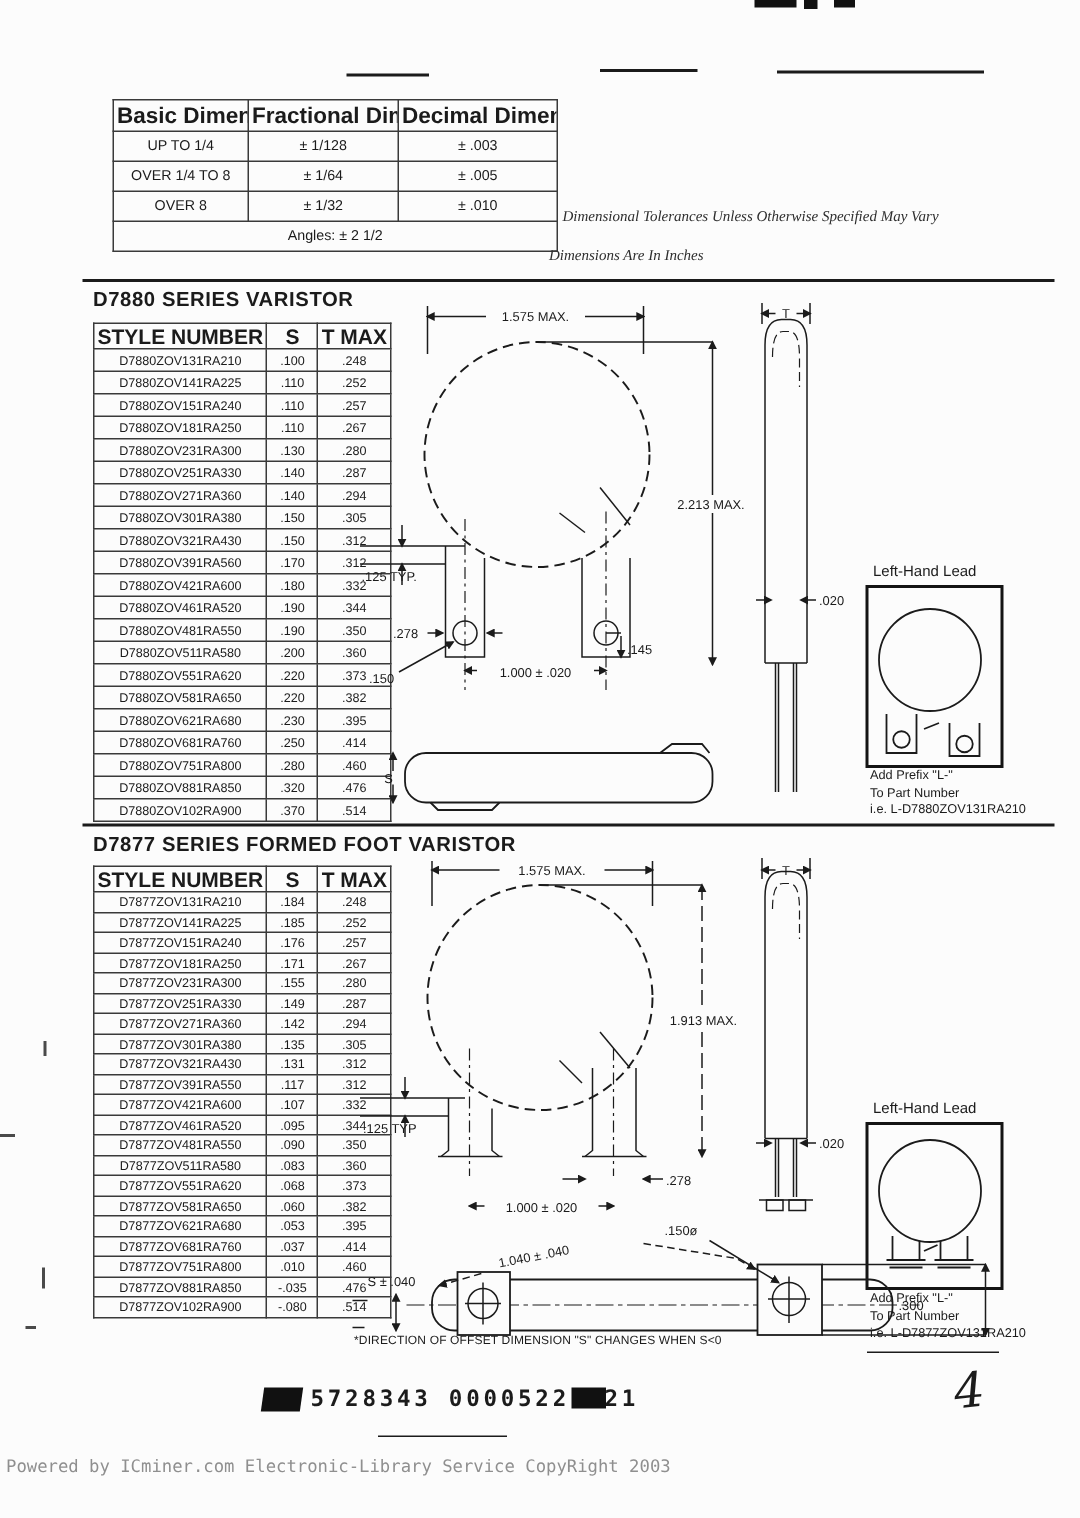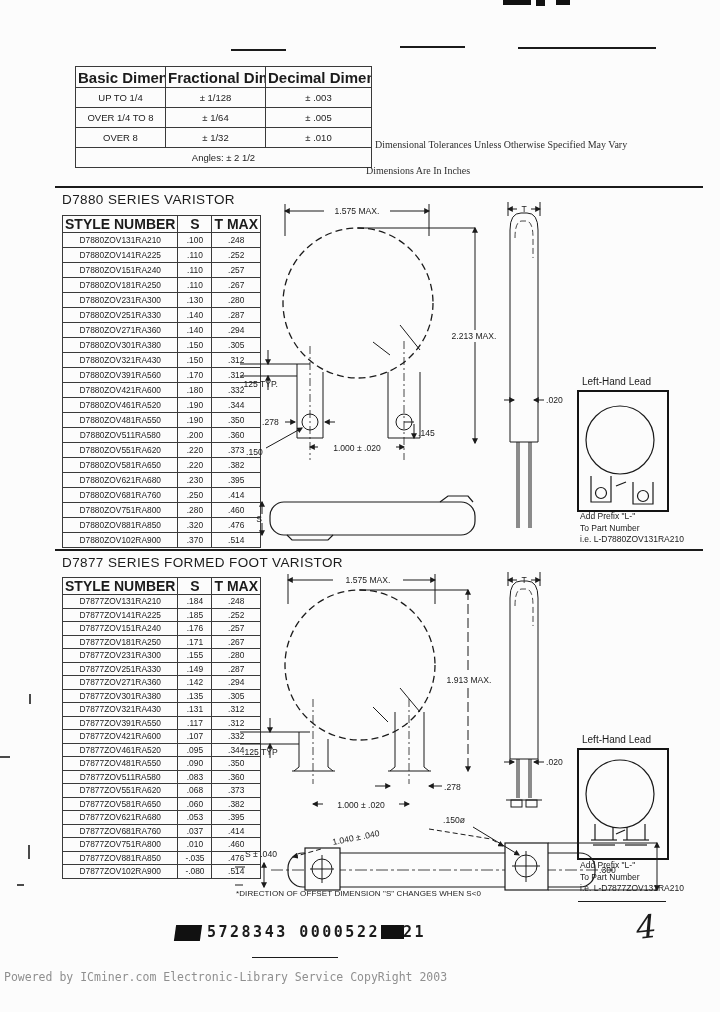--- a/index.html
+++ b/index.html
@@ -2,31 +2,31 @@
 <html><head>
 <meta charset="utf-8">
 <style>
   html,body{margin:0;padding:0;background:#ffffff;}
   #page{position:relative;width:720px;height:1012px;background:#fcfcfc;color:#1b1b1b;
         font-family:"Liberation Sans",sans-serif;overflow:hidden;}
   .abs{position:absolute;}
   .hline{position:absolute;background:#1b1b1b;height:1.5px;}
   .artifact{position:absolute;background:#4a4a4a;}
   .doc-title{font-weight:bold;font-size:19px;letter-spacing:.2px;}
-  .sec-title{font-weight:normal;font-size:13.5px;letter-spacing:.4px;}
+  .sec-title{font-weight:bold;font-size:13.5px;letter-spacing:.4px;}
   table{border-collapse:collapse;table-layout:fixed;}
   th,td{border:1px solid #3a3a3a;text-align:center;padding:0 2px;overflow:hidden;white-space:nowrap;}
   .tol{font-size:9.5px;width:296px;}
   .tol th{font-size:15px;font-weight:bold;height:20px;}
   .tol td{height:19px;}
   .pt{font-size:8.4px;}
   .pt th{font-size:14px;font-weight:bold;height:15px;}
   .t80 td{height:14px;}
   .t77 td{height:12.5px;}
-  .notes{font-family:"Liberation Serif",serif;font-size:10px;color:#2e2e2e;}
+  .notes{font-family:"Liberation Serif",serif;font-style:italic;font-size:10px;color:#2e2e2e;}
   svg{position:absolute;overflow:visible;}
   svg text{font-family:"Liberation Sans",sans-serif;font-size:8.6px;fill:#1b1b1b;}
   .leadbox{position:absolute;border:2px solid #141414;background:#fcfcfc;}
   .leadtitle{position:absolute;font-size:10px;}
   .leadcap{position:absolute;font-size:8.5px;line-height:11.5px;white-space:nowrap;}
   .barcode{position:absolute;font-family:"DejaVu Sans Mono",monospace;font-weight:bold;
            font-size:15px;letter-spacing:2.5px;}
   .blob{position:absolute;background:#111;}
   .pagenum{position:absolute;font-family:"DejaVu Serif",serif;font-style:italic;
            font-size:32px;transform:rotate(-6deg);}

